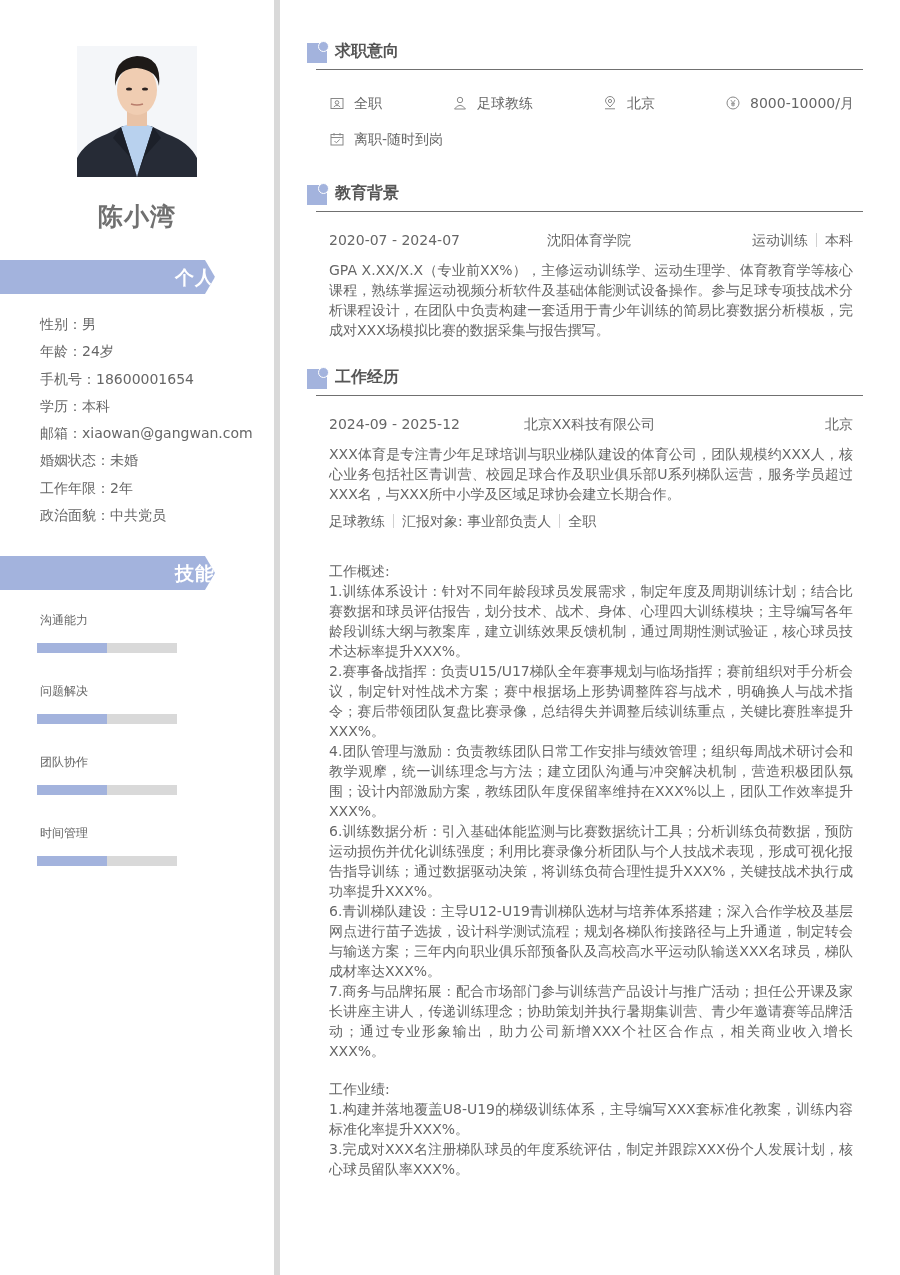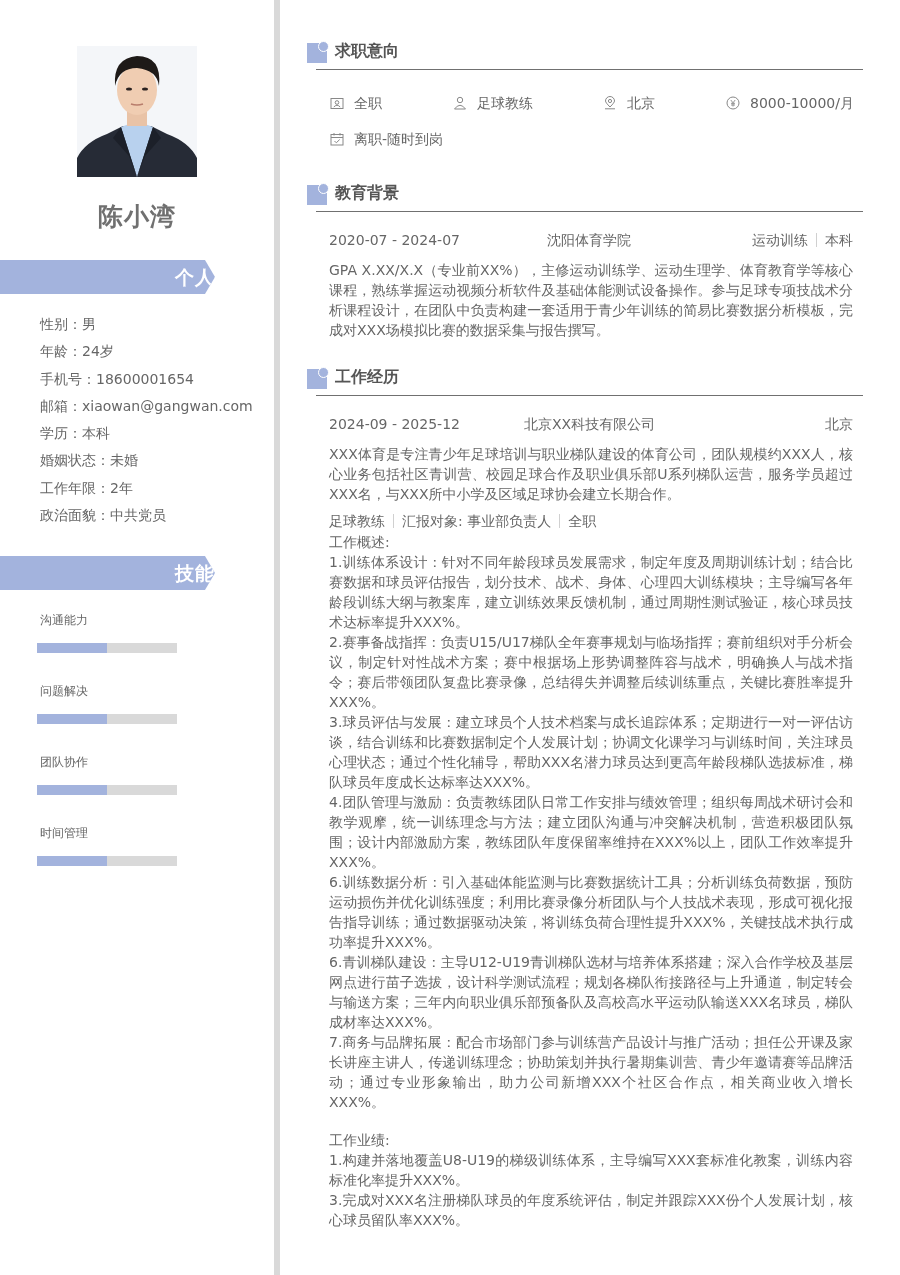--- a/index.html
+++ b/index.html
@@ -78,22 +78,22 @@
   <div class="name">陈小湾</div>
 
   <div class="ribbon" style="top:260px;">
     <span>个人信息</span>
   </div>
 
   <div class="info-list">
     <div class="info-row">性别：男</div>
     <div class="info-row">年龄：24岁</div>
     <div class="info-row">手机号：18600001654</div>
+    <div class="info-row">学历：本科</div>
     <div class="info-row">邮箱：xiaowan@gangwan.com</div>
-    <div class="info-row">学历：本科</div>
     <div class="info-row">婚姻状态：未婚</div>
     <div class="info-row">工作年限：2年</div>
     <div class="info-row">政治面貌：中共党员</div>
   </div>
 
   <div class="ribbon" style="top:556px;">
     <span>技能特长</span>
   </div>
 
   <div class="skill" style="top:610px;">
@@ -195,25 +195,24 @@
     <div class="row3">
       <span class="a">2024-09 - 2025-12</span>
       <span class="b" style="left:195px;">北京XX科技有限公司</span>
       <span class="c">北京</span>
     </div>
     <div class="para" style="margin-top:8px;">XXX体育是专注青少年足球培训与职业梯队建设的体育公司，团队规模约XXX人，核心业务包括社区青训营、校园足球合作及职业俱乐部U系列梯队运营，服务学员超过XXX名，与XXX所中小学及区域足球协会建立长期合作。</div>
     <div style="margin-top:7px; white-space:nowrap;">
       <span>足球教练</span><span class="sep"></span><span>汇报对象: 事业部负责人</span><span class="sep"></span><span>全职</span>
     </div>
 
-    <div style="margin-top:1px;">工作概述:</div>
+    <div style="margin-top:30px;">工作概述:</div>
     <div class="para">
       <p>1.训练体系设计：针对不同年龄段球员发展需求，制定年度及周期训练计划；结合比赛数据和球员评估报告，划分技术、战术、身体、心理四大训练模块；主导编写各年龄段训练大纲与教案库，建立训练效果反馈机制，通过周期性测试验证，核心球员技术达标率提升XXX%。</p>
       <p>2.赛事备战指挥：负责U15/U17梯队全年赛事规划与临场指挥；赛前组织对手分析会议，制定针对性战术方案；赛中根据场上形势调整阵容与战术，明确换人与战术指令；赛后带领团队复盘比赛录像，总结得失并调整后续训练重点，关键比赛胜率提升XXX%。</p>
-      <p>3.球员评估与发展：建立球员个人技术档案与成长追踪体系；定期进行一对一评估访谈，结合训练和比赛数据制定个人发展计划；协调文化课学习与训练时间，关注球员心理状态；通过个性化辅导，帮助XXX名潜力球员达到更高年龄段梯队选拔标准，梯队球员年度成长达标率达XXX%。</p>
       <p>4.团队管理与激励：负责教练团队日常工作安排与绩效管理；组织每周战术研讨会和教学观摩，统一训练理念与方法；建立团队沟通与冲突解决机制，营造积极团队氛围；设计内部激励方案，教练团队年度保留率维持在XXX%以上，团队工作效率提升XXX%。</p>
       <p>6.训练数据分析：引入基础体能监测与比赛数据统计工具；分析训练负荷数据，预防运动损伤并优化训练强度；利用比赛录像分析团队与个人技战术表现，形成可视化报告指导训练；通过数据驱动决策，将训练负荷合理性提升XXX%，关键技战术执行成功率提升XXX%。</p>
       <p>6.青训梯队建设：主导U12-U19青训梯队选材与培养体系搭建；深入合作学校及基层网点进行苗子选拔，设计科学测试流程；规划各梯队衔接路径与上升通道，制定转会与输送方案；三年内向职业俱乐部预备队及高校高水平运动队输送XXX名球员，梯队成材率达XXX%。</p>
       <p>7.商务与品牌拓展：配合市场部门参与训练营产品设计与推广活动；担任公开课及家长讲座主讲人，传递训练理念；协助策划并执行暑期集训营、青少年邀请赛等品牌活动；通过专业形象输出，助力公司新增XXX个社区合作点，相关商业收入增长XXX%。</p>
     </div>
 
     <div style="margin-top:18px;">工作业绩:</div>
     <div class="para">
       <p>1.构建并落地覆盖U8-U19的梯级训练体系，主导编写XXX套标准化教案，训练内容标准化率提升XXX%。</p>
       <p>3.完成对XXX名注册梯队球员的年度系统评估，制定并跟踪XXX份个人发展计划，核心球员留队率XXX%。</p>

